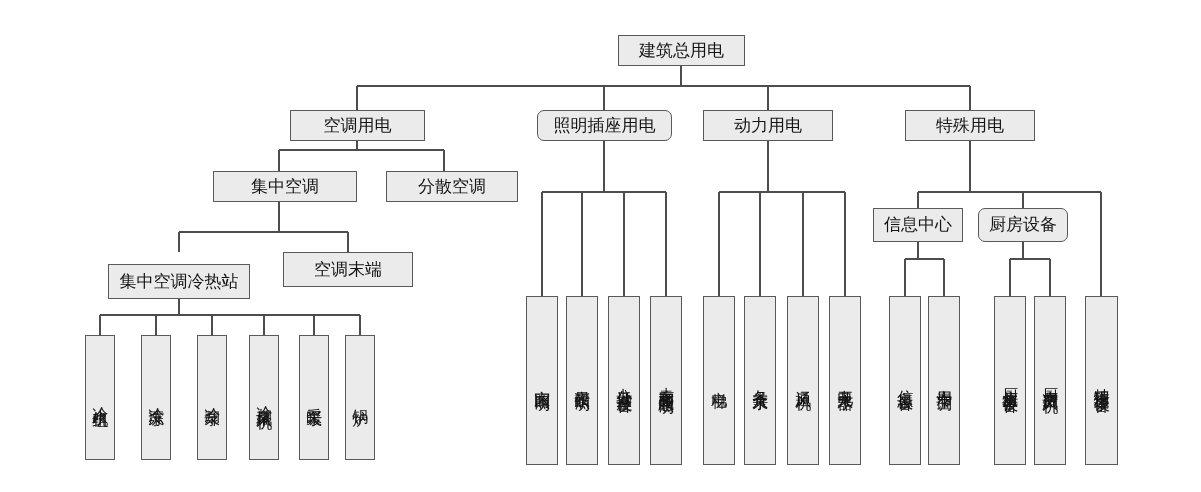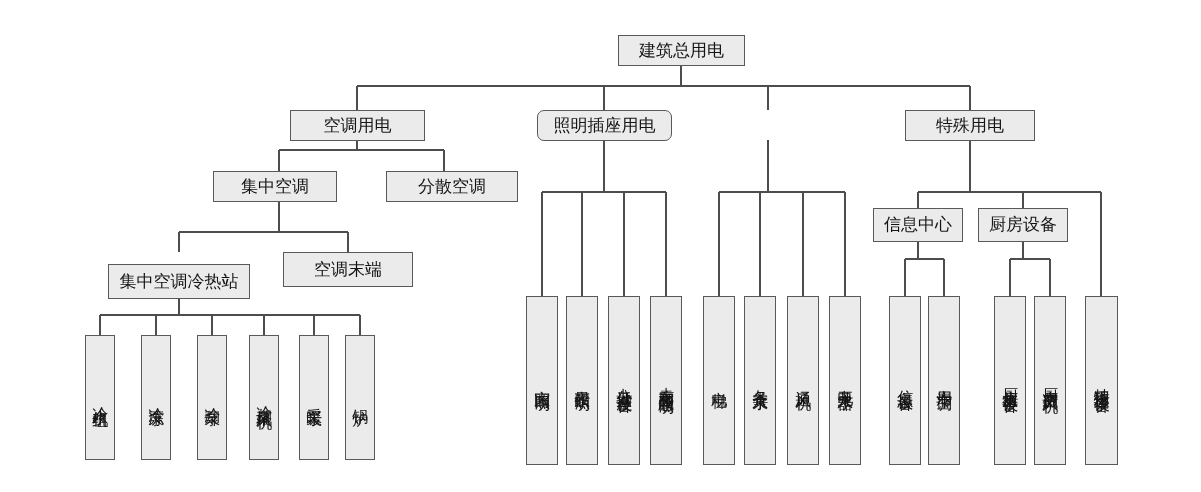--- a/index.html
+++ b/index.html
@@ -56,23 +56,24 @@
       <path d="M918,242 V259 M905,259 H944 M905,259 V296 M944,259 V296"></path>
 
       <path d="M1023,242 V259 M1010,259 H1050 M1010,259 V296 M1050,259 V296"></path>
     </g>
   </svg>
 
   <div class="box" style="left:618px;top:35px;width:127px;height:31px;text-align:center;">建筑总用电</div>
 
   <div class="box" style="left:290px;top:110px;width:135px;height:31px;">空调用电</div>
   <div class="box" style="left:537px;top:110px;width:135px;height:31px;border-radius:7px;">照明插座用电</div>
+  <div class="box" style="left:703px;top:110px;width:130px;height:31px;">动力用电</div>
   <div class="box" style="left:905px;top:110px;width:130px;height:31px;">特殊用电</div>
 
-  <div class="box" style="left:213px;top:171px;width:124px;height:31px;">集中空调</div>
+  <div class="box" style="left:213px;top:171px;width:144px;height:31px;">集中空调</div>
   <div class="box" style="left:378px;top:171px;width:132px;height:31px;margin-left:8px;">分散空调</div>
 
   <div class="box" style="left:108px;top:264px;width:142px;height:35px;">集中空调冷热站</div>
   <div class="box" style="left:283px;top:252px;width:130px;height:35px;">空调末端</div>
 
   <div class="vbox" style="left:85px;top:335px;width:30px;height:125px;">
     <span>冷水机组</span>
     </div>
   <div class="vbox" style="left:141px;top:335px;width:30px;height:125px;">
     <span>冷冻泵</span>
@@ -110,21 +111,21 @@
     <span>各类水泵</span>
     </div>
   <div class="vbox" style="left:787px;top:296px;width:32px;height:169px;">
     <span>通风机</span>
     </div>
   <div class="vbox" style="left:829px;top:296px;width:32px;height:169px;">
     <span>电开水器</span>
     </div>
 
   <div class="box" style="left:873px;top:208px;width:90px;height:34px;">信息中心</div>
-  <div class="box" style="left:978px;top:208px;width:90px;height:34px;">厨房设备</div>
+  <div class="box" style="left:978px;top:208px;width:90px;height:34px;border-radius:7px;">厨房设备</div>
 
   <div class="vbox" style="left:889px;top:296px;width:32px;height:169px;">
     <span>信息设备</span>
     </div>
   <div class="vbox" style="left:928px;top:296px;width:32px;height:169px;">
     <span>专用空调</span>
     </div>
 
   <div class="vbox" style="left:994px;top:296px;width:32px;height:169px;">
     <span>厨房炊事设备</span>

